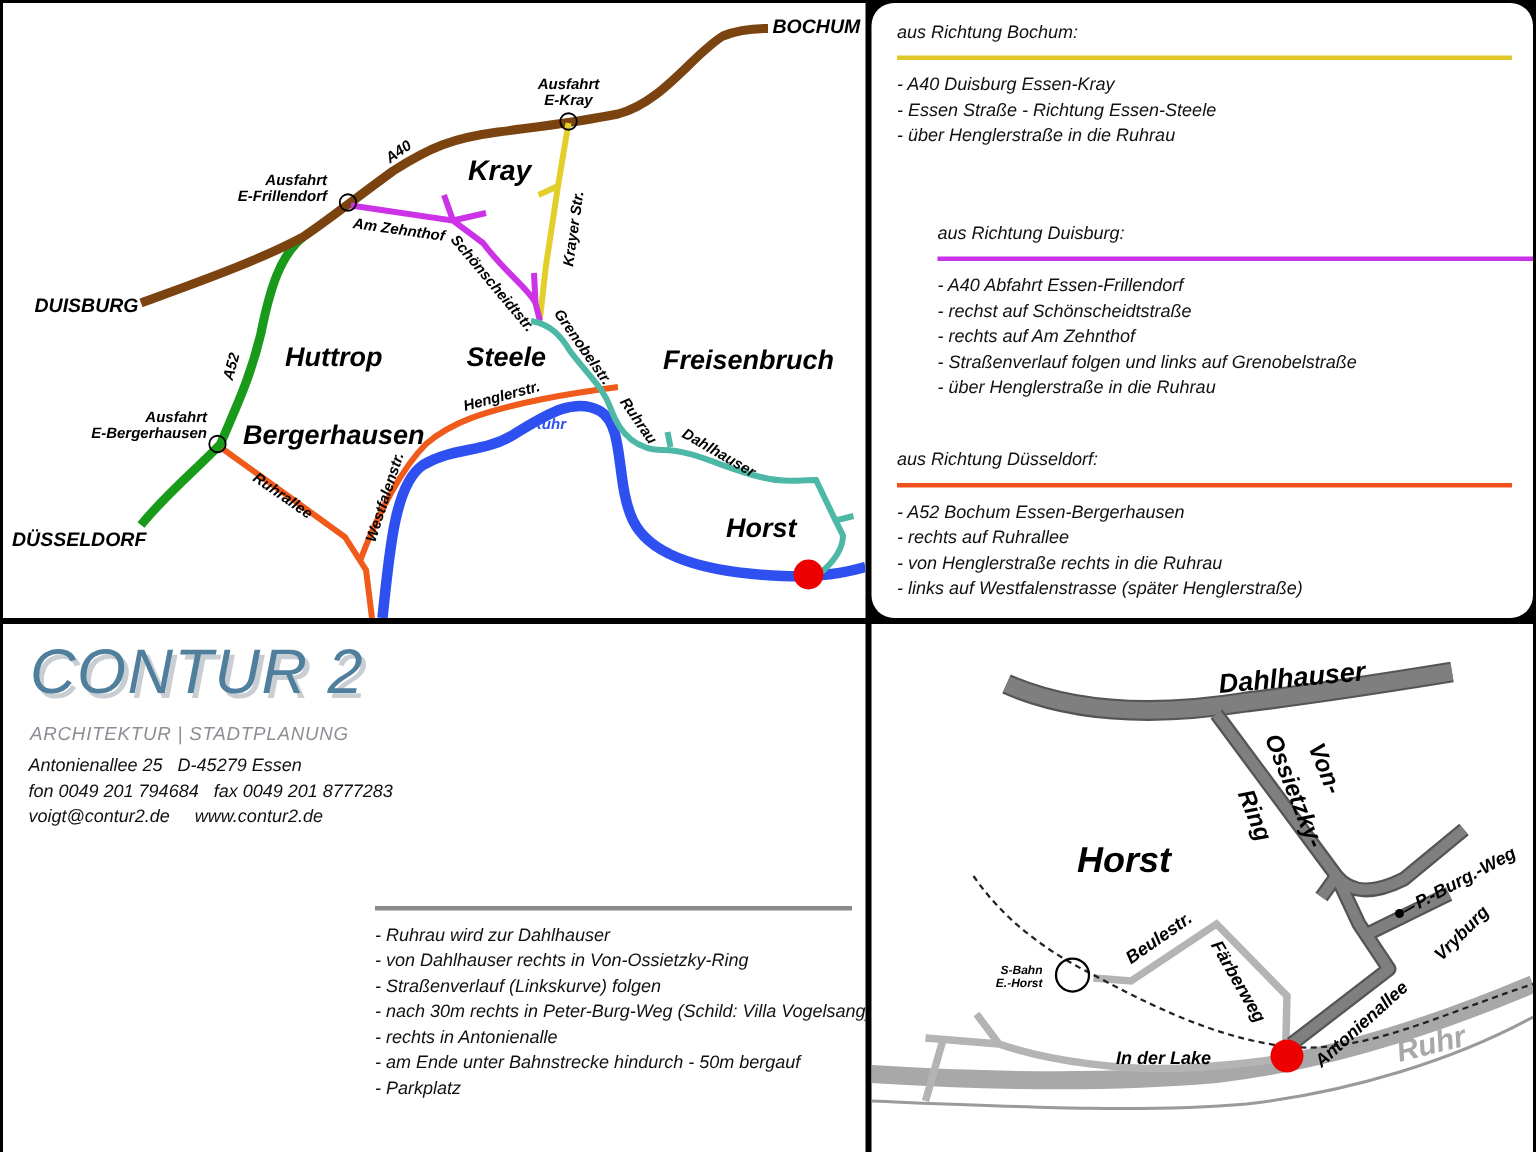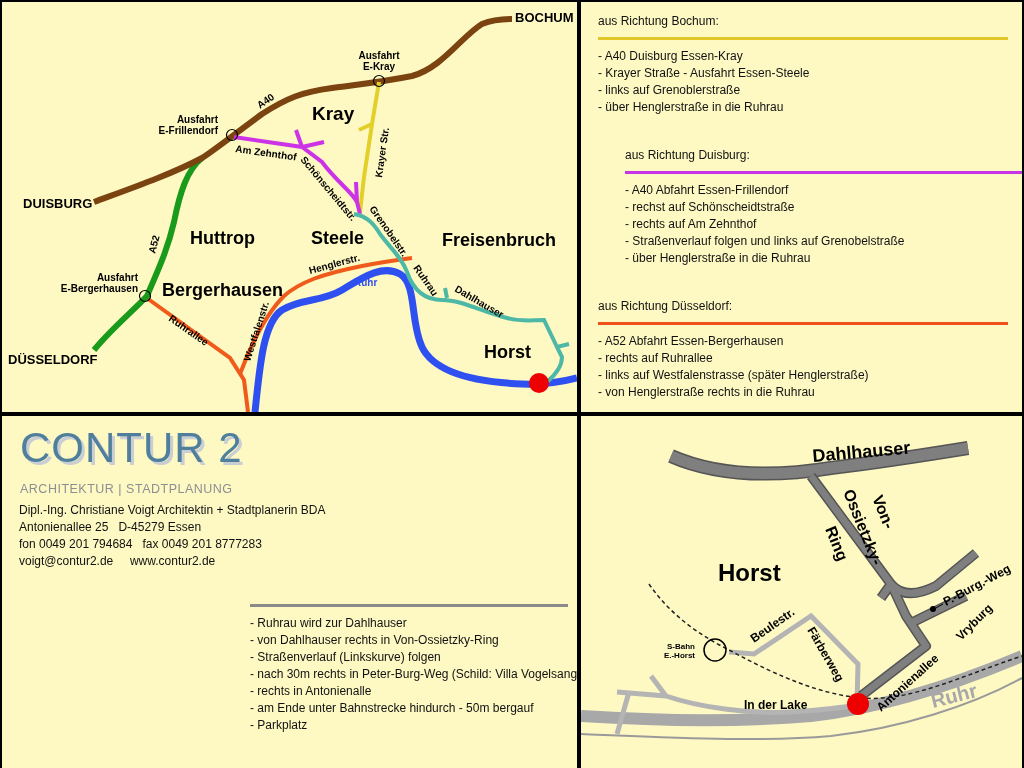--- a/index.html
+++ b/index.html
@@ -1,19 +1,19 @@
 <!DOCTYPE html>
 <html><head>
 <meta charset="utf-8">
 <style>
   html, body { margin:0; padding:0; background:#000; }
   body { width:1024px; height:768px; position:relative; overflow:hidden; font-family:"Liberation Sans", sans-serif; }
-  .panel { position:absolute; background:#fef9c3; overflow:hidden; }
+  .panel { position:absolute; background:#ffffff; overflow:hidden;font-style:italic; }
   #p-map { left:2px; top:2px; width:575px; height:410px; }
-  #p-dir { left:581px; top:2px; width:441px; height:410px; }
+  #p-dir { left:581px; top:2px; width:441px; height:410px;border-radius:15px; }
   #p-contact { left:2px; top:416px; width:575px; height:396px; }
   #p-detail { left:581px; top:416px; width:441px; height:352px; }
   svg { position:absolute; left:0; top:0; }
   .lbl { font-family:"Liberation Sans", sans-serif; font-weight:bold; fill:#000; }
   .dir-block { position:absolute; left:17px; width:410px; font-size:12px; color:#111; }
   .dir-title { font-size:12px; margin-bottom:9px; }
   .dir-bar { height:3px; margin-bottom:8px; }
   .dir-line { line-height:17px; white-space:nowrap; }
   .logo { position:absolute; left:18px; top:10px; }
   .logo-main { font-size:42px; letter-spacing:1px; color:#4f7f9c; position:relative; font-weight:normal; line-height:44px; text-shadow:3px 3px 0 #c9ced3; }
@@ -81,52 +81,50 @@
     <text class="lbl" font-size="10" transform="translate(166,318) rotate(35)">Ruhrallee</text>
     <text class="lbl" x="352" y="284" font-size="10" style="fill:#2f50f0">Ruhr</text>
   </svg>
 </div>
 
 <div class="panel" id="p-dir">
   <div class="dir-block" style="top:12px;">
     <div class="dir-title">aus Richtung Bochum:</div>
     <div class="dir-bar" style="background:#e0c82a;"></div>
     <div class="dir-line">- A40 Duisburg Essen-Kray</div>
-    <div class="dir-line">-  Krayer Straße - Ausfahrt Essen-Steele</div>
-    <div class="dir-line">- links auf Grenoblerstraße</div>
+    <div class="dir-line">-  Essen Straße - Richtung Essen-Steele</div>
     <div class="dir-line">- über Henglerstraße in die Ruhrau</div>
   </div>
 
   <div class="dir-block" style="top:146px;margin-left:27px;">
     <div class="dir-title">aus Richtung Duisburg:</div>
     <div class="dir-bar" style="background:#c833e8;"></div>
     <div class="dir-line">- A40 Abfahrt Essen-Frillendorf</div>
     <div class="dir-line">- rechst auf Schönscheidtstraße</div>
     <div class="dir-line">- rechts auf Am Zehnthof</div>
     <div class="dir-line">- Straßenverlauf folgen und links auf Grenobelstraße</div>
     <div class="dir-line">- über Henglerstraße in die Ruhrau</div>
   </div>
 
   <div class="dir-block" style="top:297px;">
     <div class="dir-title">aus Richtung Düsseldorf:</div>
     <div class="dir-bar" style="background:#f0501a;"></div>
-    <div class="dir-line">- A52 Abfahrt Essen-Bergerhausen</div>
+    <div class="dir-line">- A52 Bochum Essen-Bergerhausen</div>
     <div class="dir-line">- rechts auf Ruhrallee</div>
+    <div class="dir-line">- von Henglerstraße rechts in die Ruhrau</div>
     <div class="dir-line">- links auf Westfalenstrasse (später Henglerstraße)</div>
-    <div class="dir-line">- von Henglerstraße rechts in die Ruhrau</div>
   </div>
 </div>
 
 <div class="panel" id="p-contact">
   <div class="logo">
     <div class="logo-main">CONTUR 2</div>
     <div class="logo-sub">ARCHITEKTUR | STADTPLANUNG</div>
   </div>
   <div class="contact">
-    <div>Dipl.-Ing. Christiane Voigt Architektin + Stadtplanerin BDA</div>
     <div>Antonienallee 25   D-45279 Essen</div>
     <div>fon 0049 201 794684   fax 0049 201 8777283</div>
     <div>voigt@contur2.de     www.contur2.de</div>
   </div>
   <div class="ziel">
     <div class="dir-bar"></div>
     <div class="dir-line">- Ruhrau wird zur Dahlhauser</div>
     <div class="dir-line">- von Dahlhauser rechts in Von-Ossietzky-Ring</div>
     <div class="dir-line">- Straßenverlauf (Linkskurve) folgen</div>
     <div class="dir-line">- nach 30m rechts in Peter-Burg-Weg (Schild: Villa Vogelsang)</div>

